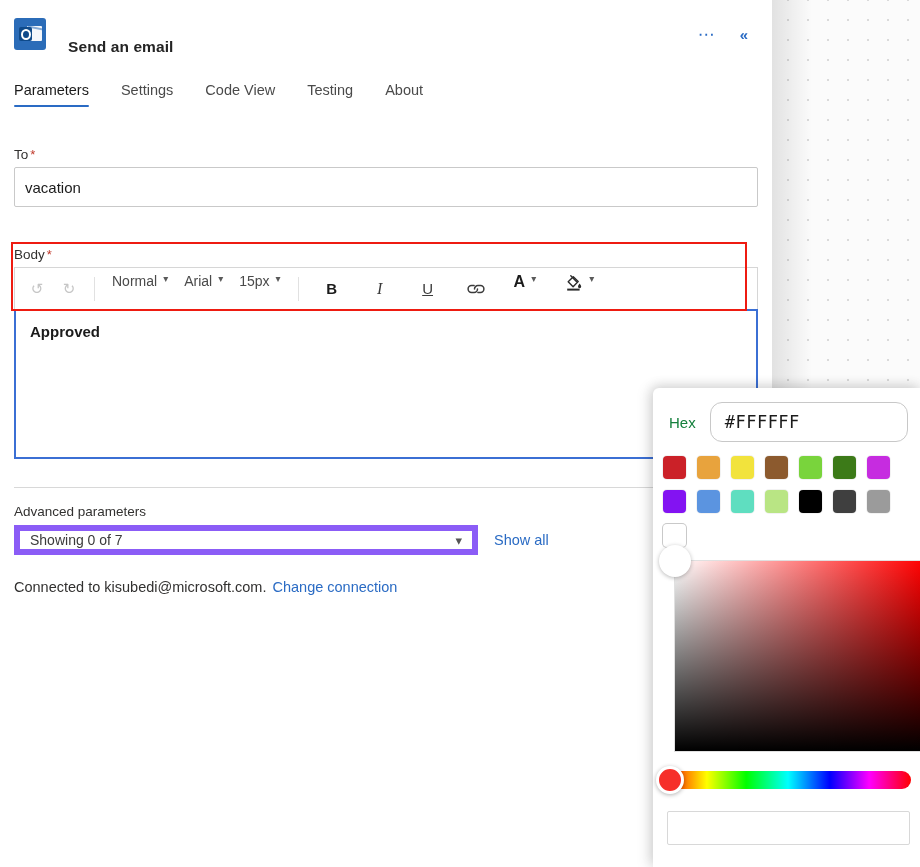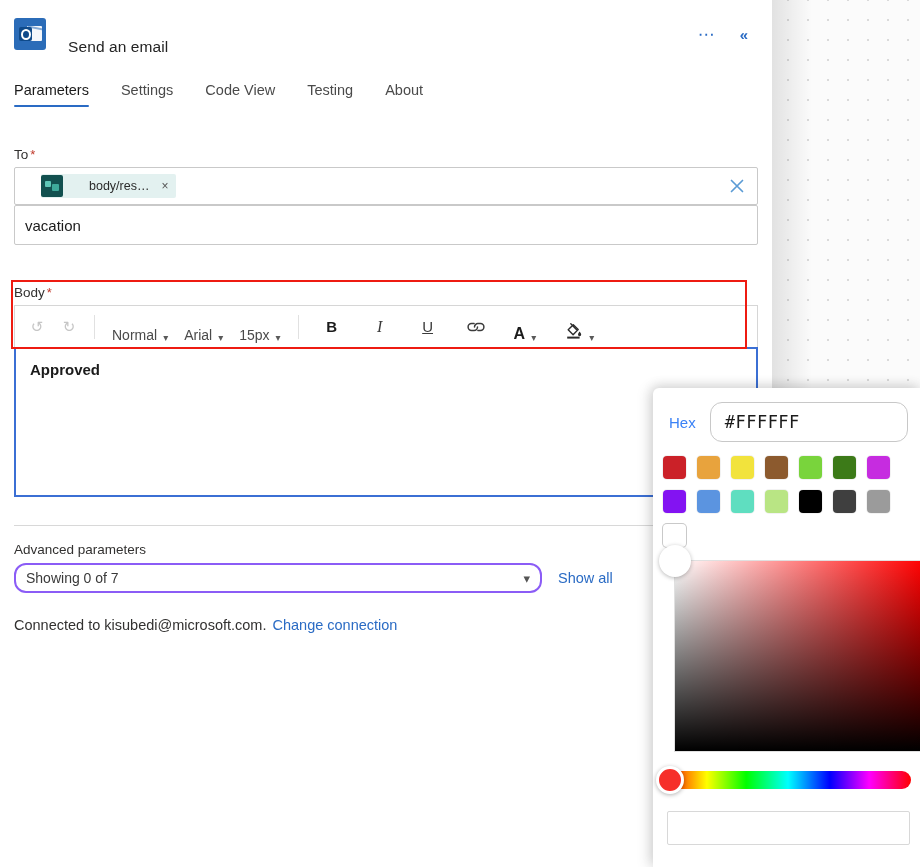--- a/index.html
+++ b/index.html
@@ -50,21 +50,21 @@
     transform:skewY(12deg); opacity:.55;
   }
   .app-icon .obox {
     position:absolute; left:5px; top:9px; width:13px; height:14px;
     background:#0f4a8a; border-radius:2px;
     display:flex; align-items:center; justify-content:center;
   }
   .app-icon .obox:after{
     content:""; width:6px; height:7px; border:2px solid #ffffff; border-radius:50%;
   }
-  .app-title { font-size:15.5px; font-weight:400; margin-left:22px; letter-spacing:.1px;margin-top:25px; }
+  .app-title { font-size:15.5px; font-weight:700; margin-left:22px; letter-spacing:.1px;margin-top:25px; }
   .header-spacer { flex:1; }
   .hdr-btn { color:#2a6bc4; cursor:pointer; user-select:none; }
   .dots { font-size:17px; letter-spacing:1px; padding:2px 8px; line-height:1; }
   .chev { font-size:15px; font-weight:700; padding:2px 10px 2px 6px; margin-left:10px; }
 
   
   .tabs { display:flex; gap:32px; padding:26px 14px 0 14px; }
   .tab {
     font-size:14.5px; color:#4a4a4a; padding-bottom:9px; cursor:pointer;
     position:relative; white-space:nowrap;
@@ -122,21 +122,21 @@
     height:42px; display:flex; align-items:center; padding:0 6px; gap:0;
     margin-top:4px;
   }
   .tb-btn {
     min-width:32px; height:32px; display:flex; align-items:center; justify-content:center;
     font-size:15px; color:#3b3b3b; cursor:pointer; border-radius:2px; padding:0 3px;
   }
   .tb-btn.disabled { color:#c6c6c6; cursor:default; }
   .tb-sep { width:1px; height:24px; background:#e1e1e1; margin:0 9px; flex:none; }
   .tb-drop {
-    display:flex; align-items:flex-end; gap:6px; height:32px; padding:0 8px;
+    display:flex; align-items:flex-start; gap:6px; height:32px; padding:0 8px;
     font-size:14px; color:#4a4a4a; cursor:pointer; border-radius:2px; white-space:nowrap;
   }
   .caret { font-size:10px; color:#5a5a5a; }
   .bold-g { font-weight:700; font-size:15px; color:#1b1b1b; }
   .ital-g { font-style:italic; font-family:"Liberation Serif", serif; font-size:16px; }
   .under-g { text-decoration:underline; font-size:15px; }
   .ltr-a { font-weight:700; font-size:16px; color:#1b1b1b; }
 
   .rte-area {
     border:2px solid #3b6fd4; background:#fff; height:150px;
@@ -145,40 +145,40 @@
   .rte-h { font-size:15px; font-weight:700; color:#1b1b1b; margin:0 0 16px 0; }
   .rte-p { font-size:15px; color:#1b1b1b; margin:0; }
   .hl-green { background:#79e22e; padding:1px 0; }
 
   .divider { height:1px; background:#d8d8d8; margin:28px 14px 0 14px; }
 
   .adv { padding:0 14px; margin-top:16px; }
   .adv-label { font-size:13.5px; color:#323130; margin-bottom:6px; }
   .adv-row { display:flex; align-items:center; gap:16px; }
   .select-box {
-    width:528px; height:30px; border:2px solid #8b5cf6; border-radius:12px;
+    width:464px; height:30px; border:6px solid #8b5cf6; border-radius:0;
     display:flex; align-items:center; padding:0 10px; background:#fff;
     font-size:14px; color:#3a3a3a; cursor:pointer;
   }
   .select-box .caret { margin-left:auto; font-size:13px; color:#555; }
   .link { color:#2a6bc4; font-size:14.5px; cursor:pointer; }
 
   .conn { padding:0 14px; margin-top:24px; font-size:14.5px; color:#323130; }
   .conn .link { margin-left:6px; }
 
   
   #color-popover {
     position:absolute; left:653px; top:388px; width:267px; height:479px;
     background:#ffffff; border-radius:6px 0 0 0;
     box-shadow:-4px 0 14px rgba(0,0,0,0.13), 0 -3px 12px rgba(0,0,0,0.10);
     z-index:20; overflow:visible;
   }
   .cp-title { text-align:center; font-size:14.5px; color:#3a3a3a; padding-top:14px; }
   .cp-hexrow { display:flex; align-items:center; gap:14px; padding:14px 12px 0 16px; }
-  .cp-hexlabel { font-size:15px; color:#3b82f6; }
+  .cp-hexlabel { font-size:15px; color:#15803d; }
   .cp-hexinput {
     flex:1; height:40px; border:1px solid #c8c8c8; border-radius:12px;
     display:flex; align-items:center; padding:0 14px;
     font-family:"DejaVu Sans Mono", monospace; font-size:17px; color:#1b1b1b;
     letter-spacing:.5px; background:#fff;
   }
   .sw-grid { padding:14px 0 0 10px; display:flex; flex-wrap:wrap; gap:11px; width:250px; }
   .sw {
     width:23px; height:23px; border-radius:4px; cursor:pointer;
     box-shadow:0 0 0 1px rgba(0,0,0,0.05);
@@ -240,32 +240,20 @@
     <div class="tab">Settings</div>
     <div class="tab">Code View</div>
     <div class="tab">Testing</div>
     <div class="tab">About</div>
   </div>
 
   <div class="form">
 
     <div class="field-label">
       <span>To</span><span class="req">*</span>
-    </div>
-    <div class="input-box">
-      <span class="token">
-        <span class="token-ico"></span>
-        <span class="token-text">body/res…</span>
-        <span class="token-x">×</span>
-      </span>
-      <span class="clear-x">
-        <svg width="18" height="18" viewBox="0 0 18 18" aria-hidden="true">
-          <path d="M3.5 3.5 L14.5 14.5 M14.5 3.5 L3.5 14.5" stroke="#5b9bd5" stroke-width="1.7" fill="none" stroke-linecap="round"></path>
-        </svg>
-      </span>
     </div>
 
     <div class="input-box tall">
       <span class="text-val">vacation</span>
     </div>
 
     <div class="body-wrap">
       <div class="red-highlight"></div>
 
       <div class="field-label">

